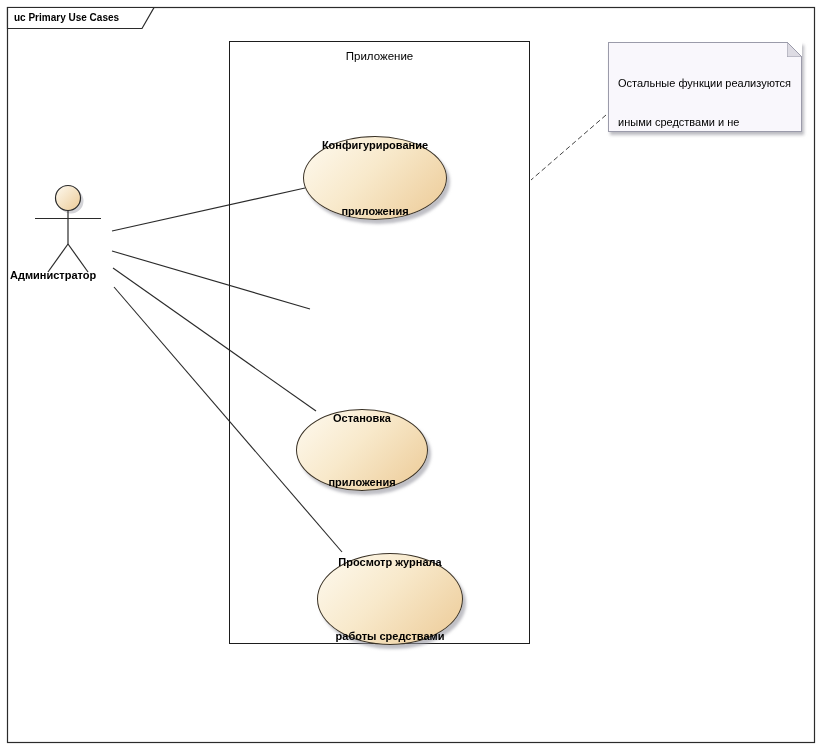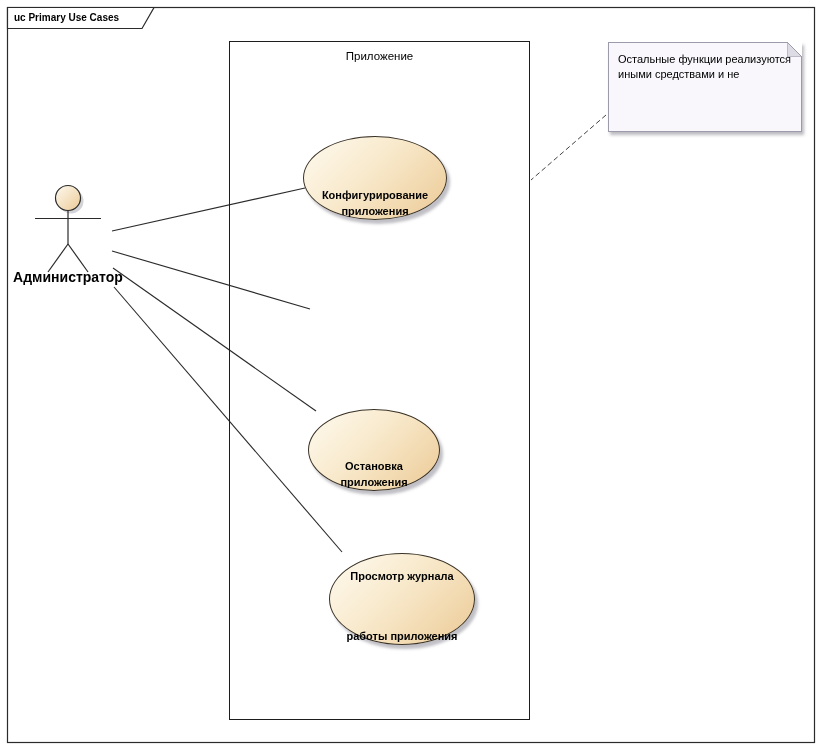--- a/index.html
+++ b/index.html
@@ -24,21 +24,21 @@
     width: 135px; height: 18px;
     font-size: 10px;
     font-weight: bold;
     line-height: 18px;
     white-space: nowrap;
     z-index: 3;
   }
   .boundary {
     position: absolute;
     left: 229px; top: 41px;
-    width: 301px; height: 679px;
+    width: 301px; height: 603px;
     border: 1px solid #1d1d1d;
     background: transparent;
     z-index: 2;
     box-sizing: border-box;
   }
   .boundary-label {
     position: absolute;
     left: 0; top: 8px;
     width: 100%;
     text-align: center;
@@ -47,38 +47,38 @@
   }
   .usecase {
     position: absolute;
     border-radius: 50%;
     background: linear-gradient(135deg, #fefaf0 0%, #f8e9cb 45%, #ecca96 100%);
     border: 1.5px solid #3a3226;
     box-shadow: 3px 4px 3px rgba(148,148,158,0.6);
     display: flex;
     flex-direction: column;
     align-items: center;
-    justify-content: flex-end;
+    justify-content: space-between;
     text-align: center;
     font-size: 11px;
     font-weight: bold;
     line-height: 16px;
     z-index: 3;
     box-sizing: border-box;
   }
   #uc1 { left: 303px; top: 136px; width: 144px; height: 84px; }
   #uc2 { left: 309px; top: 284px; width: 135px; height: 80px; }
-  #uc3 { left: 308px; top: 409px; width: 132px; height: 82px; }
-  #uc4 { left: 329px; top: 553px; width: 146px; height: 92px; gap: 44px; }
+  #uc3 { left: 296px; top: 409px; width: 132px; height: 82px; }
+  #uc4 { left: 317px; top: 553px; width: 146px; height: 92px; gap: 44px; }
   .actor-label {
     position: absolute;
     left: 10px; top: 269px;
     width: 116px;
-    text-align: center;
-    font-size: 14px;
+    text-align: left;
+    font-size: 11px;
     font-weight: bold;
     z-index: 3;
   }
   .note {
     position: absolute;
     left: 608px; top: 42px;
     width: 194px; height: 90px;
     background: #f9f7fc;
     border: 1px solid #9b9baa;
     box-shadow: 2px 3px 3px rgba(150,150,160,0.65);
@@ -86,21 +86,21 @@
     line-height: 15px;
     padding: 9px 4px 4px 9px;
     z-index: 3;
     box-sizing: border-box;
   }
   .note-fold {
     position: absolute;
     top: -1px; right: -1px;
     width: 15px; height: 15px;
   }
-  .note-line { white-space: nowrap; }
+  .note-line { white-space: nowrap; margin-top: 24px; }
 </style>
 </head>
 <body>
 
 <div id="page">
 
   <svg id="lines-layer" viewBox="0 0 825 752" xmlns="http://www.w3.org/2000/svg">
     <defs>
       <linearGradient id="skin" x1="0" y1="0" x2="1" y2="1">
         <stop offset="0" stop-color="#fefaf0"></stop>
@@ -138,21 +138,21 @@
   <div id="uc1" class="usecase">
     <span class="uc-line">Конфигурирование</span>
     <span class="uc-line">приложения</span>
   </div>
   <div id="uc3" class="usecase">
     <span class="uc-line">Остановка</span>
     <span class="uc-line">приложения</span>
   </div>
   <div id="uc4" class="usecase">
     <span class="uc-line">Просмотр журнала</span>
-    <span class="uc-line">работы приложения</span>
+    <span class="uc-line">работы средствами</span>
   </div>
 
   <div class="actor-label">Администратор</div>
 
   <div class="note">
     <svg class="note-fold" viewBox="0 0 15 15" xmlns="http://www.w3.org/2000/svg">
       <polygon points="0,0 15,0 15,15" fill="#ffffff"></polygon>
       <polygon points="0,0 15,15 0,15" fill="#dddbe3" stroke="#9b9baa" stroke-width="1"></polygon>
     </svg>
     <div class="note-line">Остальные функции реализуются</div>

